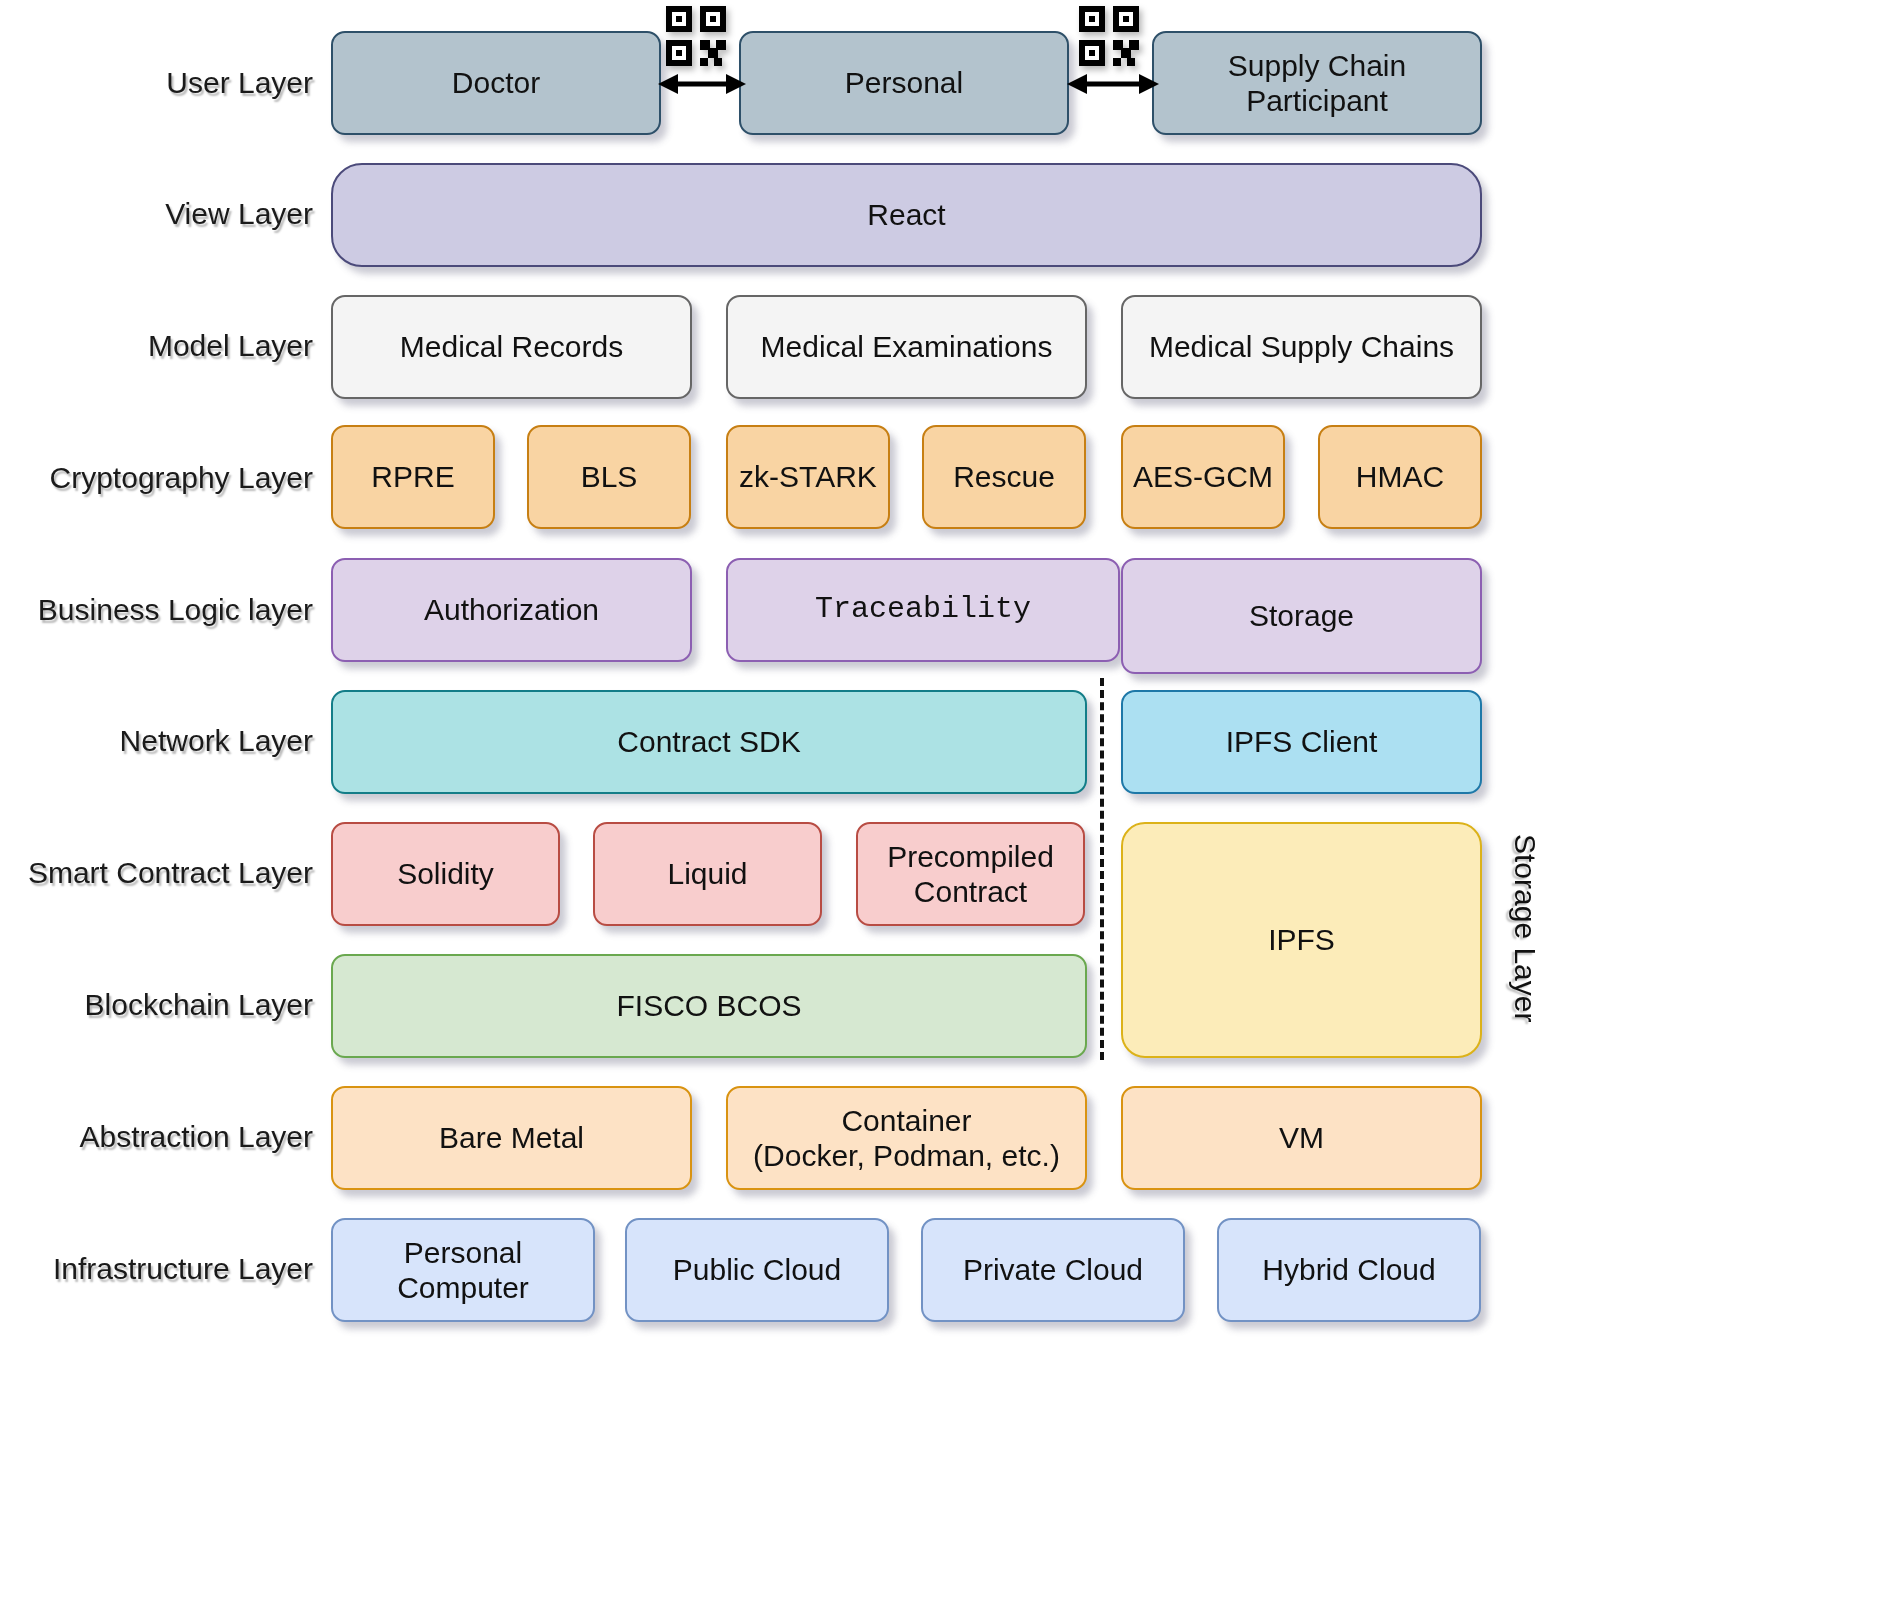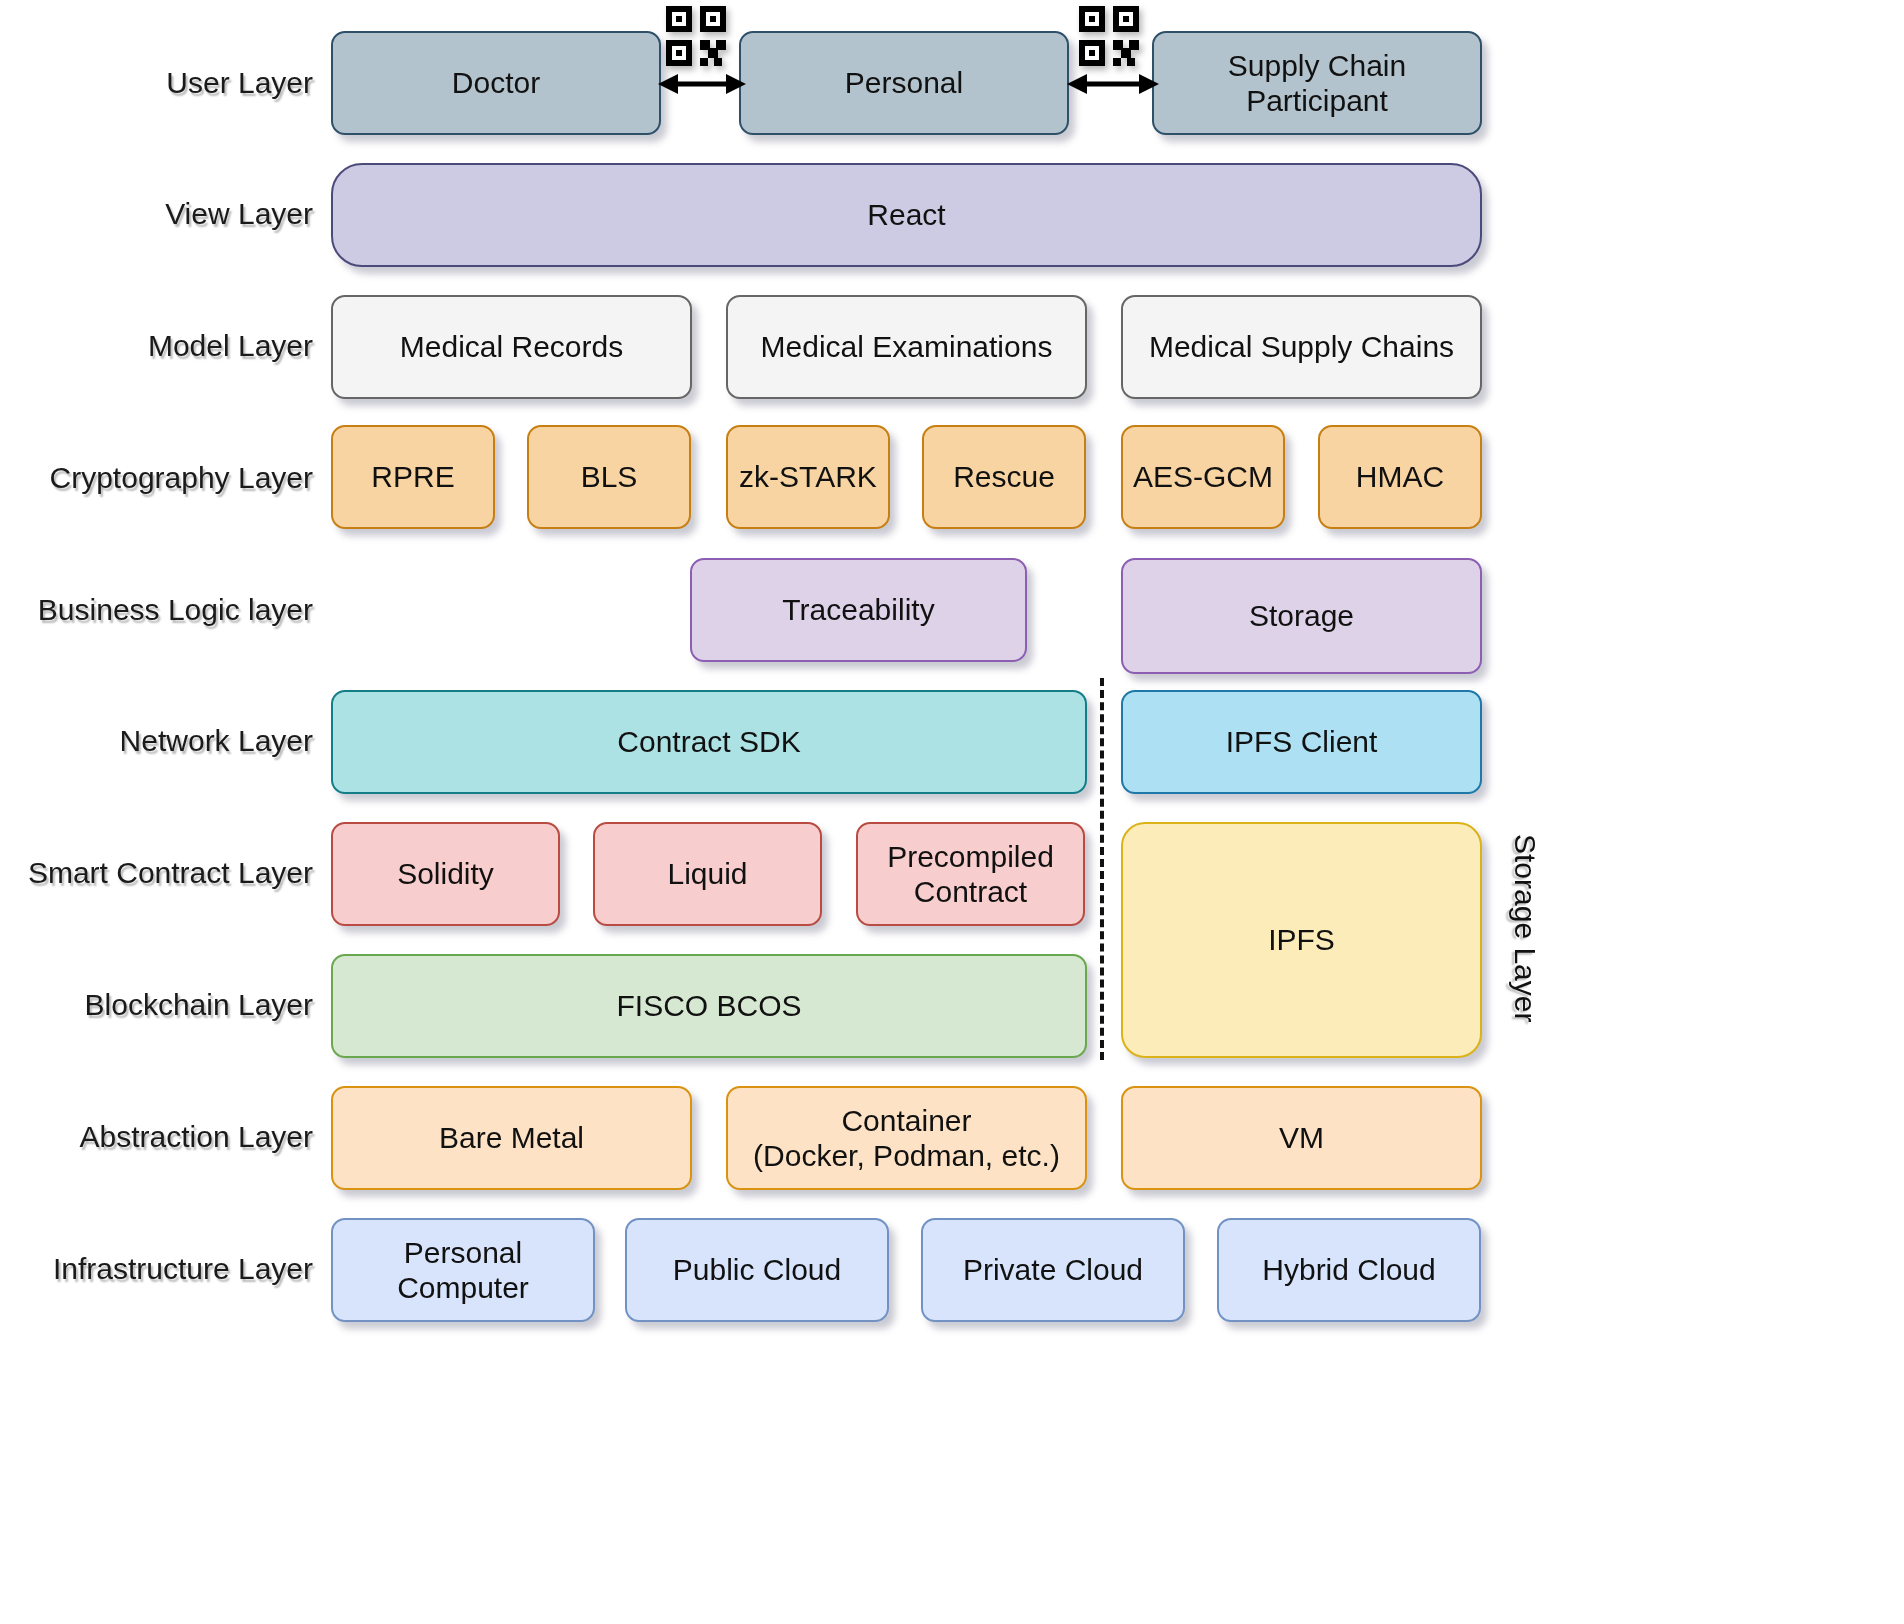--- a/index.html
+++ b/index.html
@@ -203,21 +203,24 @@
   <div class="node c-crypto" style="left:922px;  top:425px; width:164px; height:104px;">
     <span class="lbl">Rescue</span>
   </div>
   <div class="node c-crypto" style="left:1121px; top:425px; width:164px; height:104px;">
     <span class="lbl">AES-GCM</span>
   </div>
   <div class="node c-crypto" style="left:1318px; top:425px; width:164px; height:104px;">
     <span class="lbl">HMAC</span>
   </div>
 
-  <div class="node c-biz" style="left:690px;  top:558px; width:337px; height:104px;">
+  <div class="node c-biz" style="left:331px;  top:558px; width:361px; height:104px;">
+    <span class="lbl">Authorization</span>
+  </div>
+  <div class="node c-biz" style="left:726px;  top:558px; width:394px; height:104px;font-family:Liberation Mono, monospace;">
     <span class="lbl">Traceability</span>
   </div>
   <div class="node c-biz" style="left:1121px; top:558px; width:361px; height:116px;">
     <span class="lbl">Storage</span>
   </div>
 
   <div class="node c-net" style="left:331px; top:690px; width:756px; height:104px;">
     <span class="lbl">Contract SDK</span>
   </div>
   <div class="node c-ipfsc" style="left:1121px; top:690px; width:361px; height:104px;">

